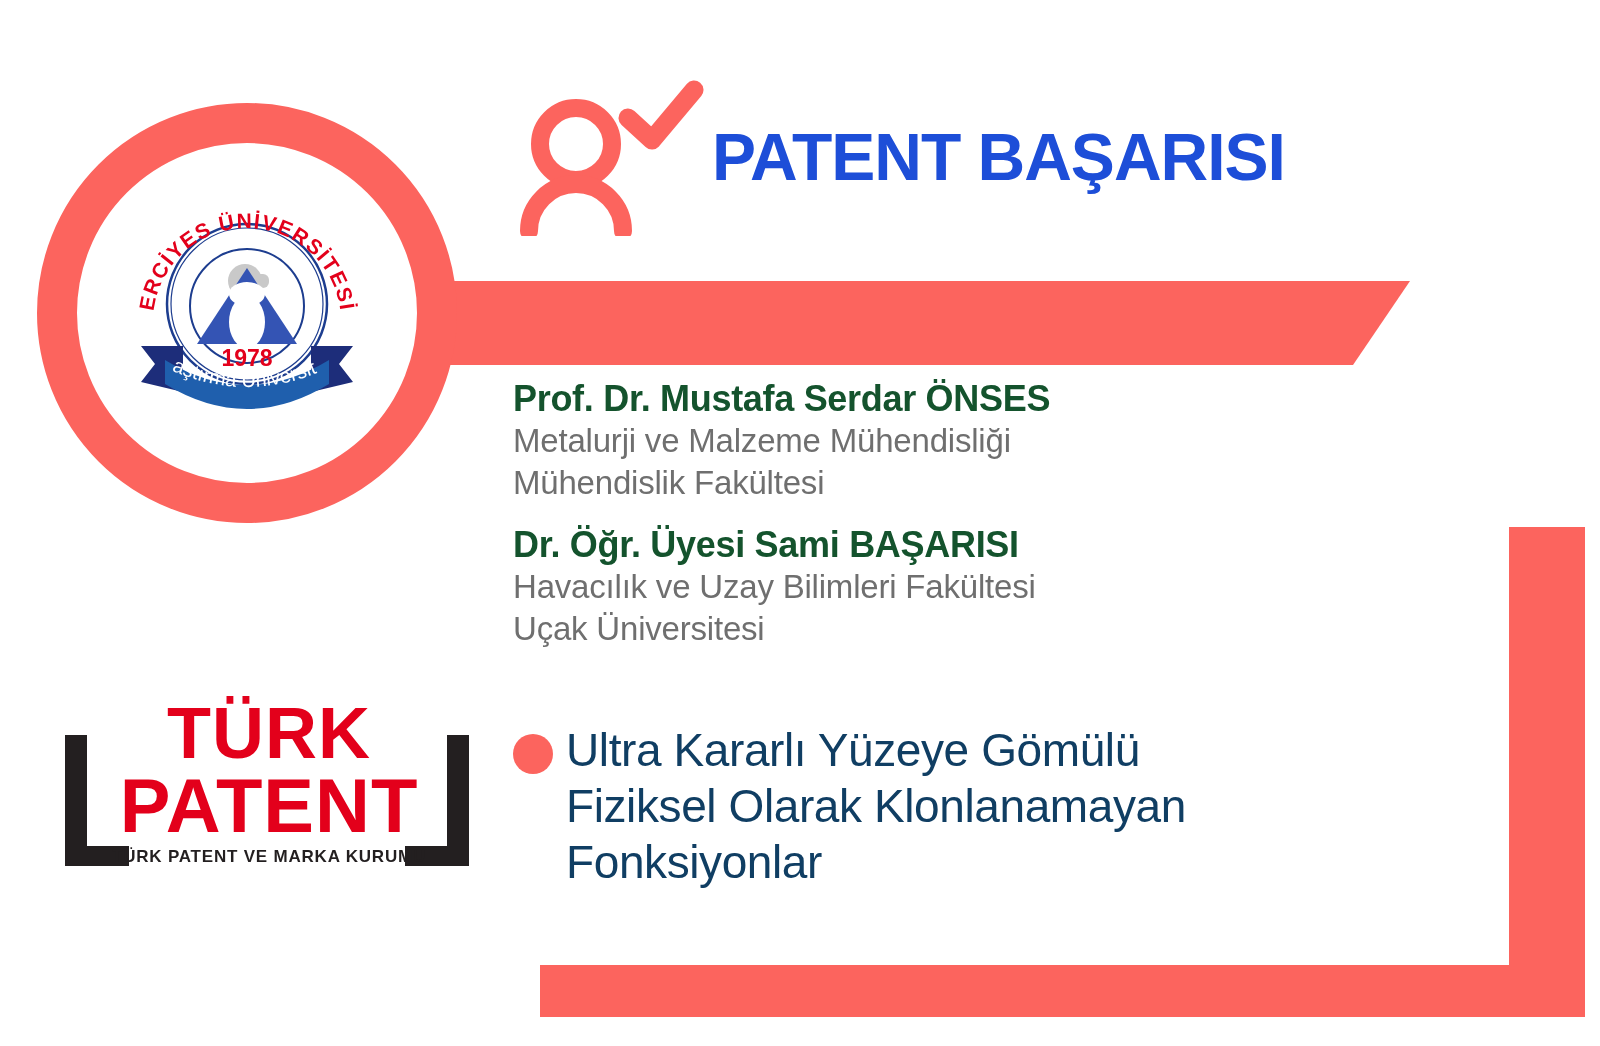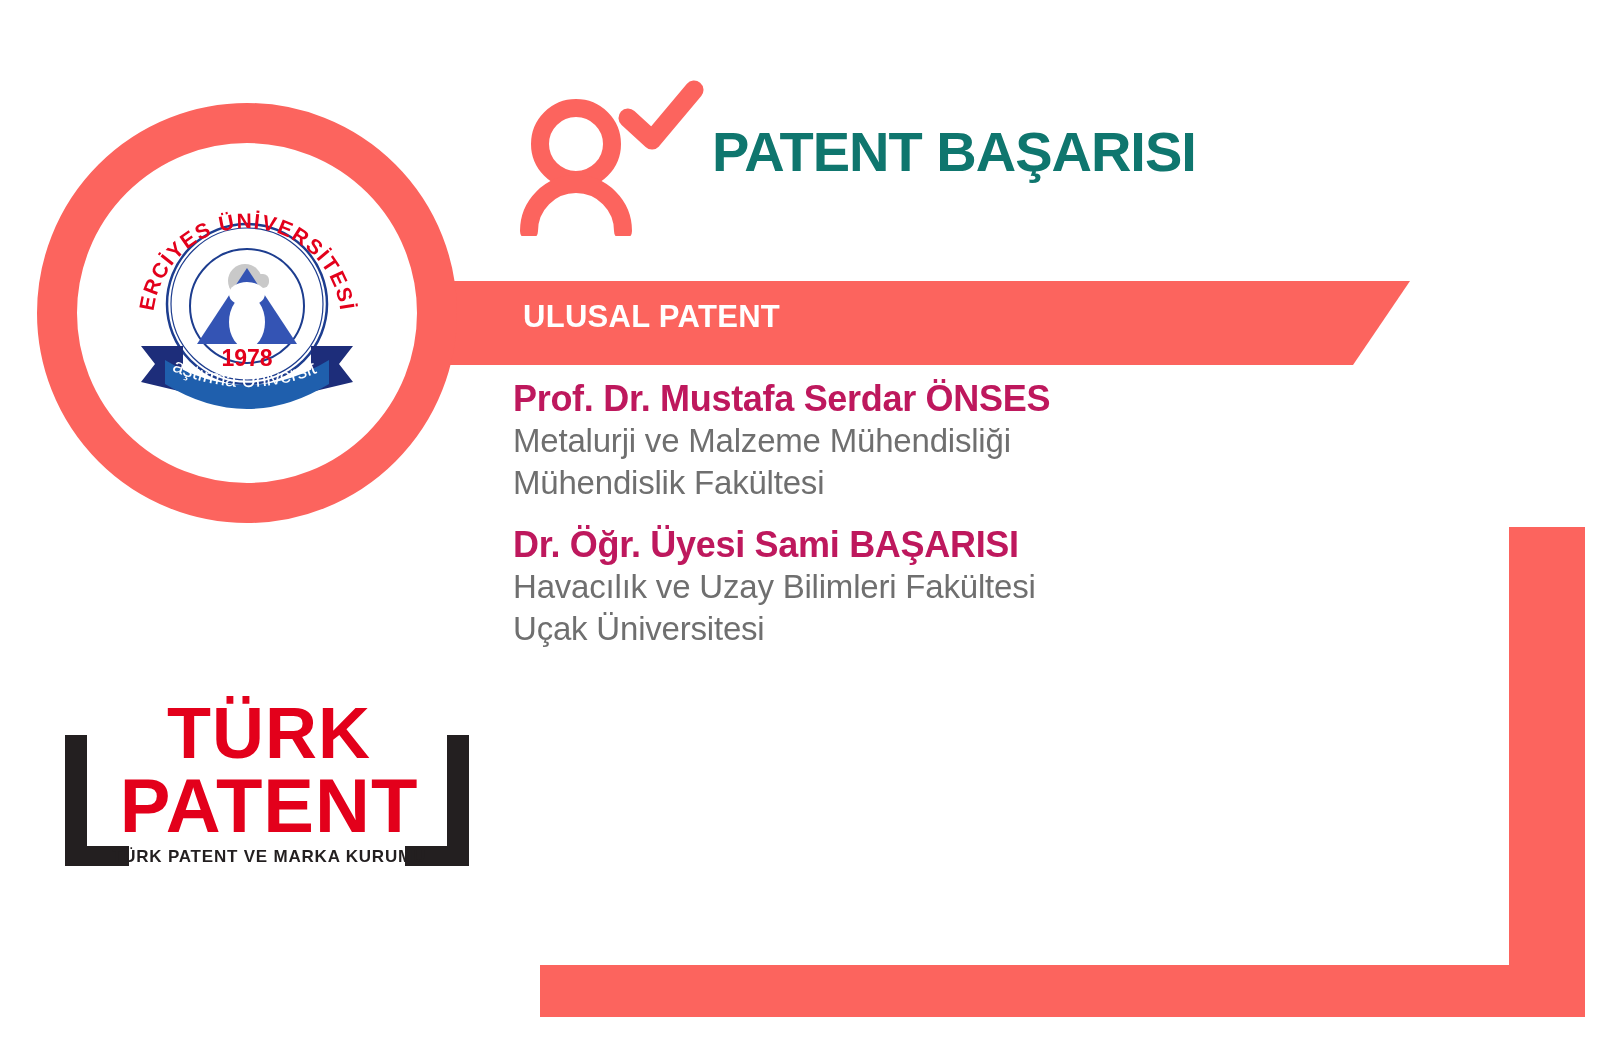--- a/index.html
+++ b/index.html
@@ -75,23 +75,23 @@
     width: 190px;
     height: 160px;
     z-index: 5;
   }
 
   
   .main-title {
     position: absolute;
     left: 712px;
     top: 124px;
-    font-size: 56px;
+    font-size: 66px;
     font-weight: bold;
-    color: #0f766e;
+    color: #1d4ed8;
     letter-spacing: -1px;
     line-height: 1;
     white-space: nowrap;
     font-family: "Liberation Sans", sans-serif;
     text-align: center;
   }
 
   
   .banner {
     position: absolute;
@@ -119,21 +119,21 @@
   .inventors {
     position: absolute;
     left: 513px;
     top: 378px;
     width: 760px;
     z-index: 5;
   }
   .inv-name {
     font-size: 36px;
     font-weight: bold;
-    color: #be185d;
+    color: #14532d;
     line-height: 1.18;
     letter-spacing: -0.3px;
     white-space: nowrap;
   }
   .inv-dept {
     font-size: 33px;
     font-weight: normal;
     color: #6f6f6f;
     line-height: 1.26;
     letter-spacing: -0.2px;
@@ -225,35 +225,42 @@
 
   <svg class="person-icon" viewBox="0 0 190 160">
     <circle cx="60" cy="68" r="36" fill="none" stroke="#fc645e" stroke-width="18"></circle>
     <path d="M 13,155 A 47,47 0 0 1 107,155" fill="none" stroke="#fc645e" stroke-width="18" stroke-linecap="round"></path>
     <path d="M 112,42 L 136,64 L 178,14" fill="none" stroke="#fc645e" stroke-width="19" stroke-linecap="round" stroke-linejoin="round"></path>
   </svg>
 
   <div class="main-title">PATENT BAŞARISI</div>
 
   <div class="banner"></div>
-  <div class="banner-label">ULUSAL PATENT</div>
 
   <div class="inventors">
     <div>
       <div class="inv-name">Prof. Dr. Mustafa Serdar ÖNSES</div>
       <div class="inv-dept">Metalurji ve Malzeme Mühendisliği</div>
       <div class="inv-dept">Mühendislik Fakültesi</div>
     </div>
     <div class="inv-block-2">
       <div class="inv-name">Dr. Öğr. Üyesi Sami BAŞARISI</div>
       <div class="inv-dept">Havacılık ve Uzay Bilimleri Fakültesi</div>
       <div class="inv-dept">Uçak Üniversitesi</div>
     </div>
   </div>
 
+  <div class="patent-row">
+    <div class="bullet-dot"></div>
+    <div class="patent-title">
+      <div>Ultra Kararlı Yüzeye Gömülü</div>
+      <div>Fiziksel Olarak Klonlanamayan</div>
+      <div>Fonksiyonlar</div>
+    </div>
+  </div>
 
   <svg class="tp-logo" viewBox="0 0 420 195">
 
     <path d="M 8,55 L 8,186 L 72,186 L 72,166 L 30,166 L 30,55 Z" fill="#231f20"></path>
 
     <path d="M 412,55 L 412,186 L 348,186 L 348,166 L 390,166 L 390,55 Z" fill="#231f20"></path>
 
     <text x="212" y="78" font-family="'Liberation Sans', sans-serif" font-size="72" font-weight="bold" fill="#e3001b" text-anchor="middle" letter-spacing="1">TÜRK</text>
 
     <text x="212" y="152" font-family="'Liberation Sans', sans-serif" font-size="76" font-weight="bold" fill="#e3001b" text-anchor="middle" letter-spacing="1">PATENT</text>

